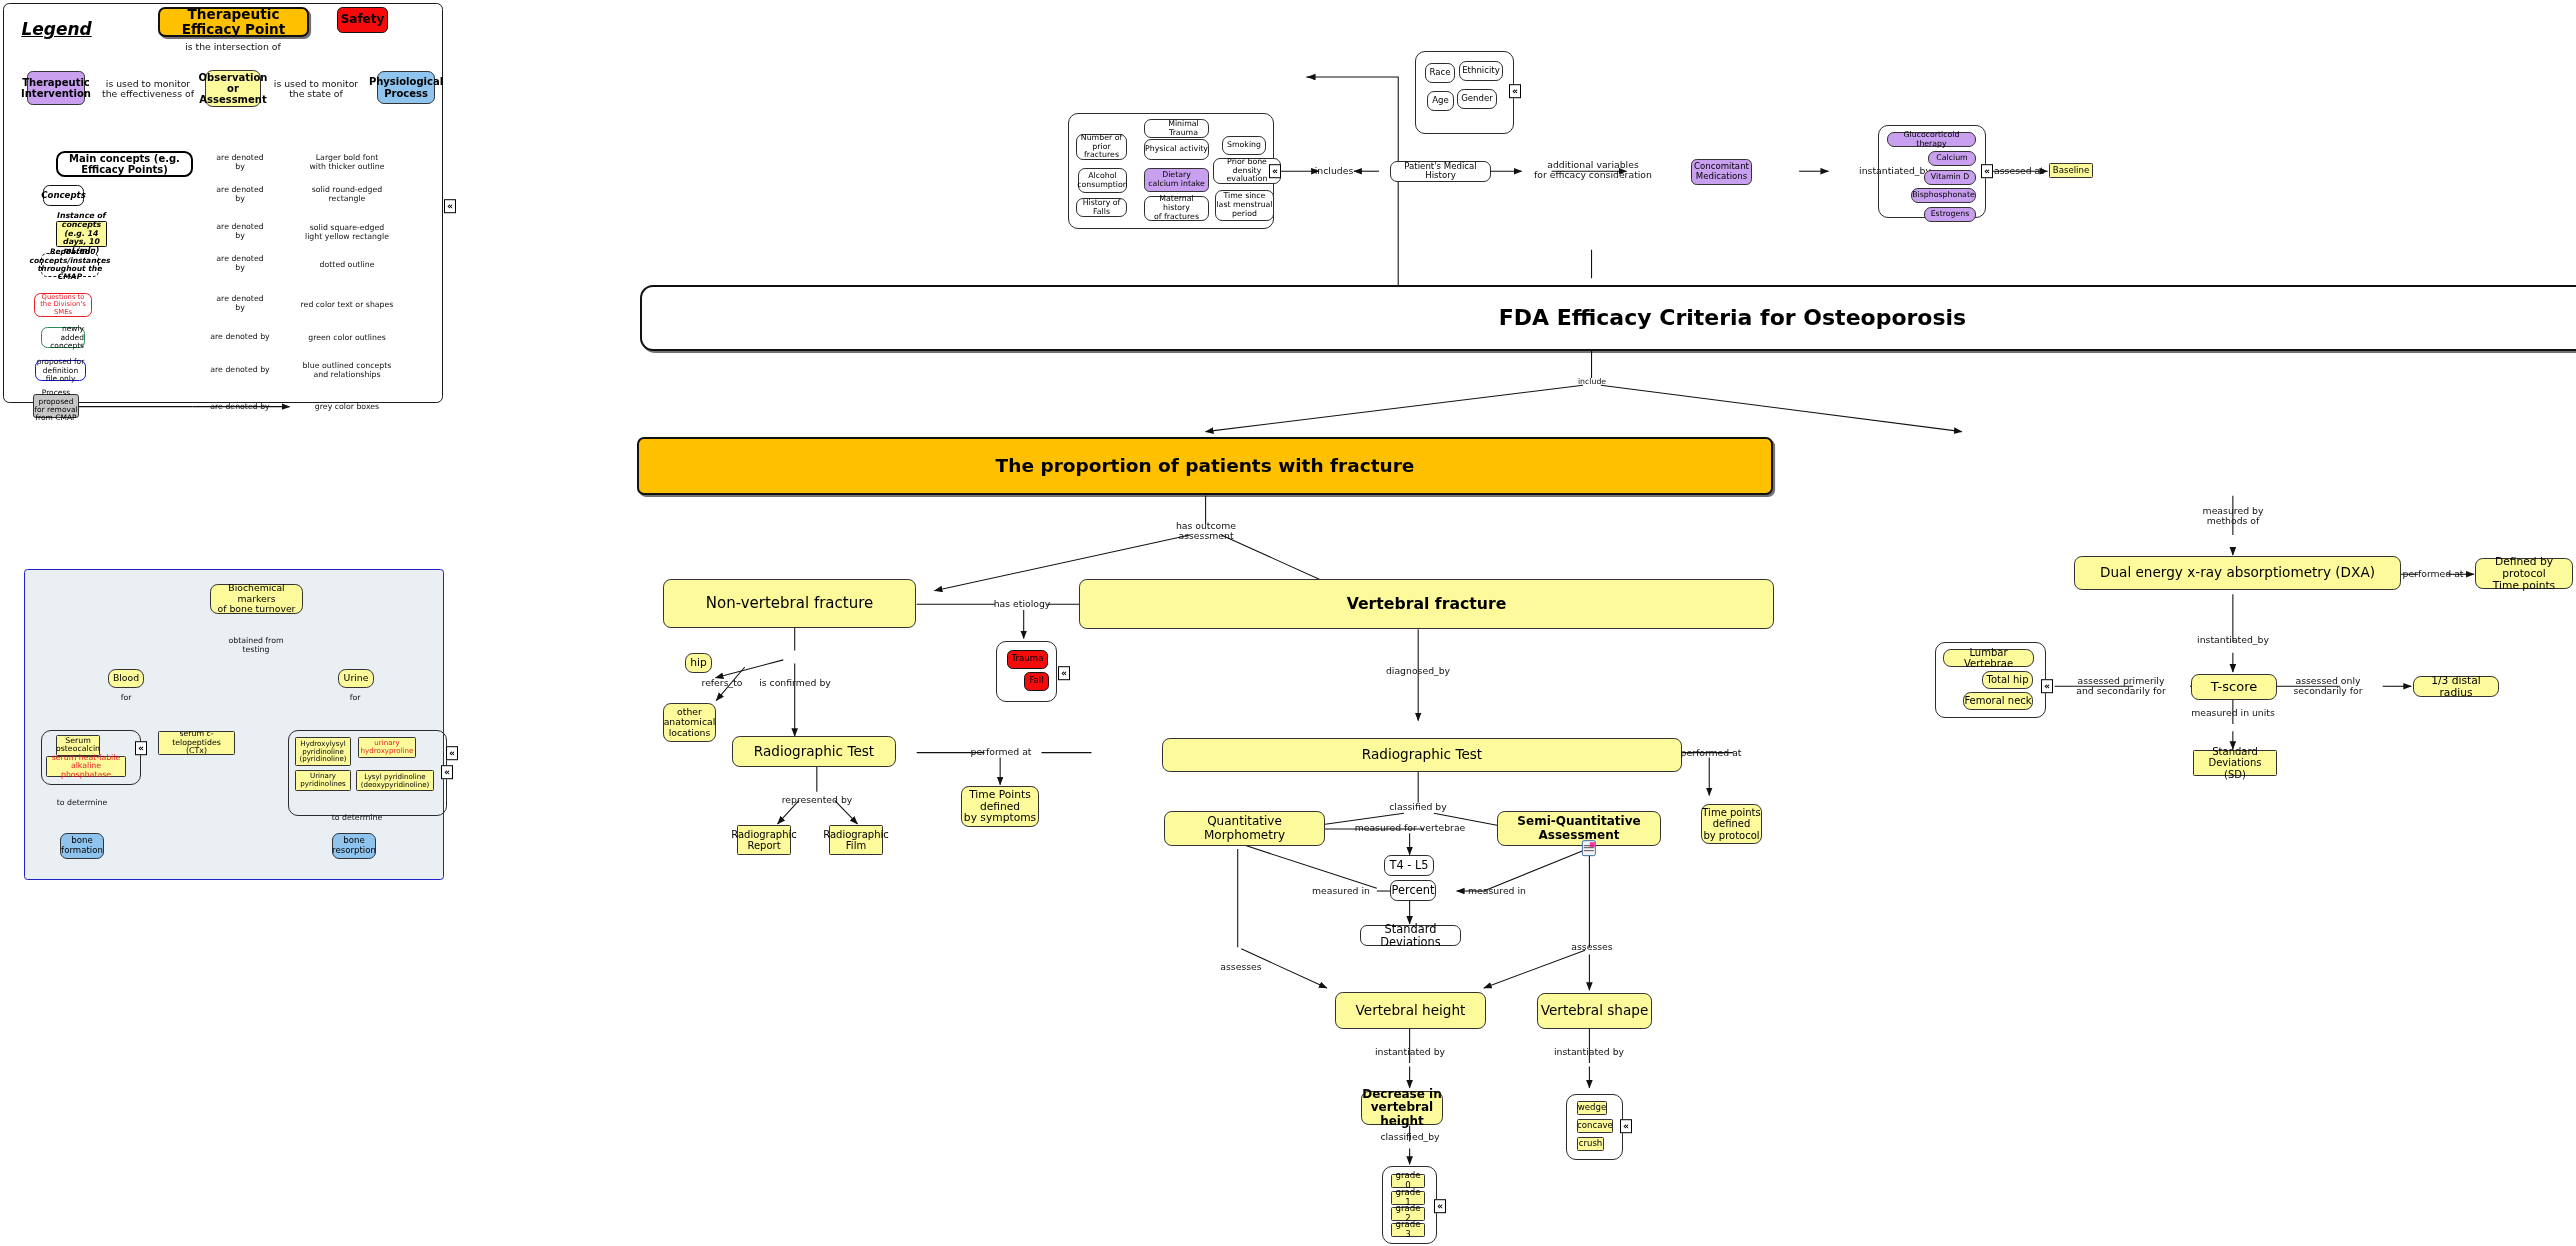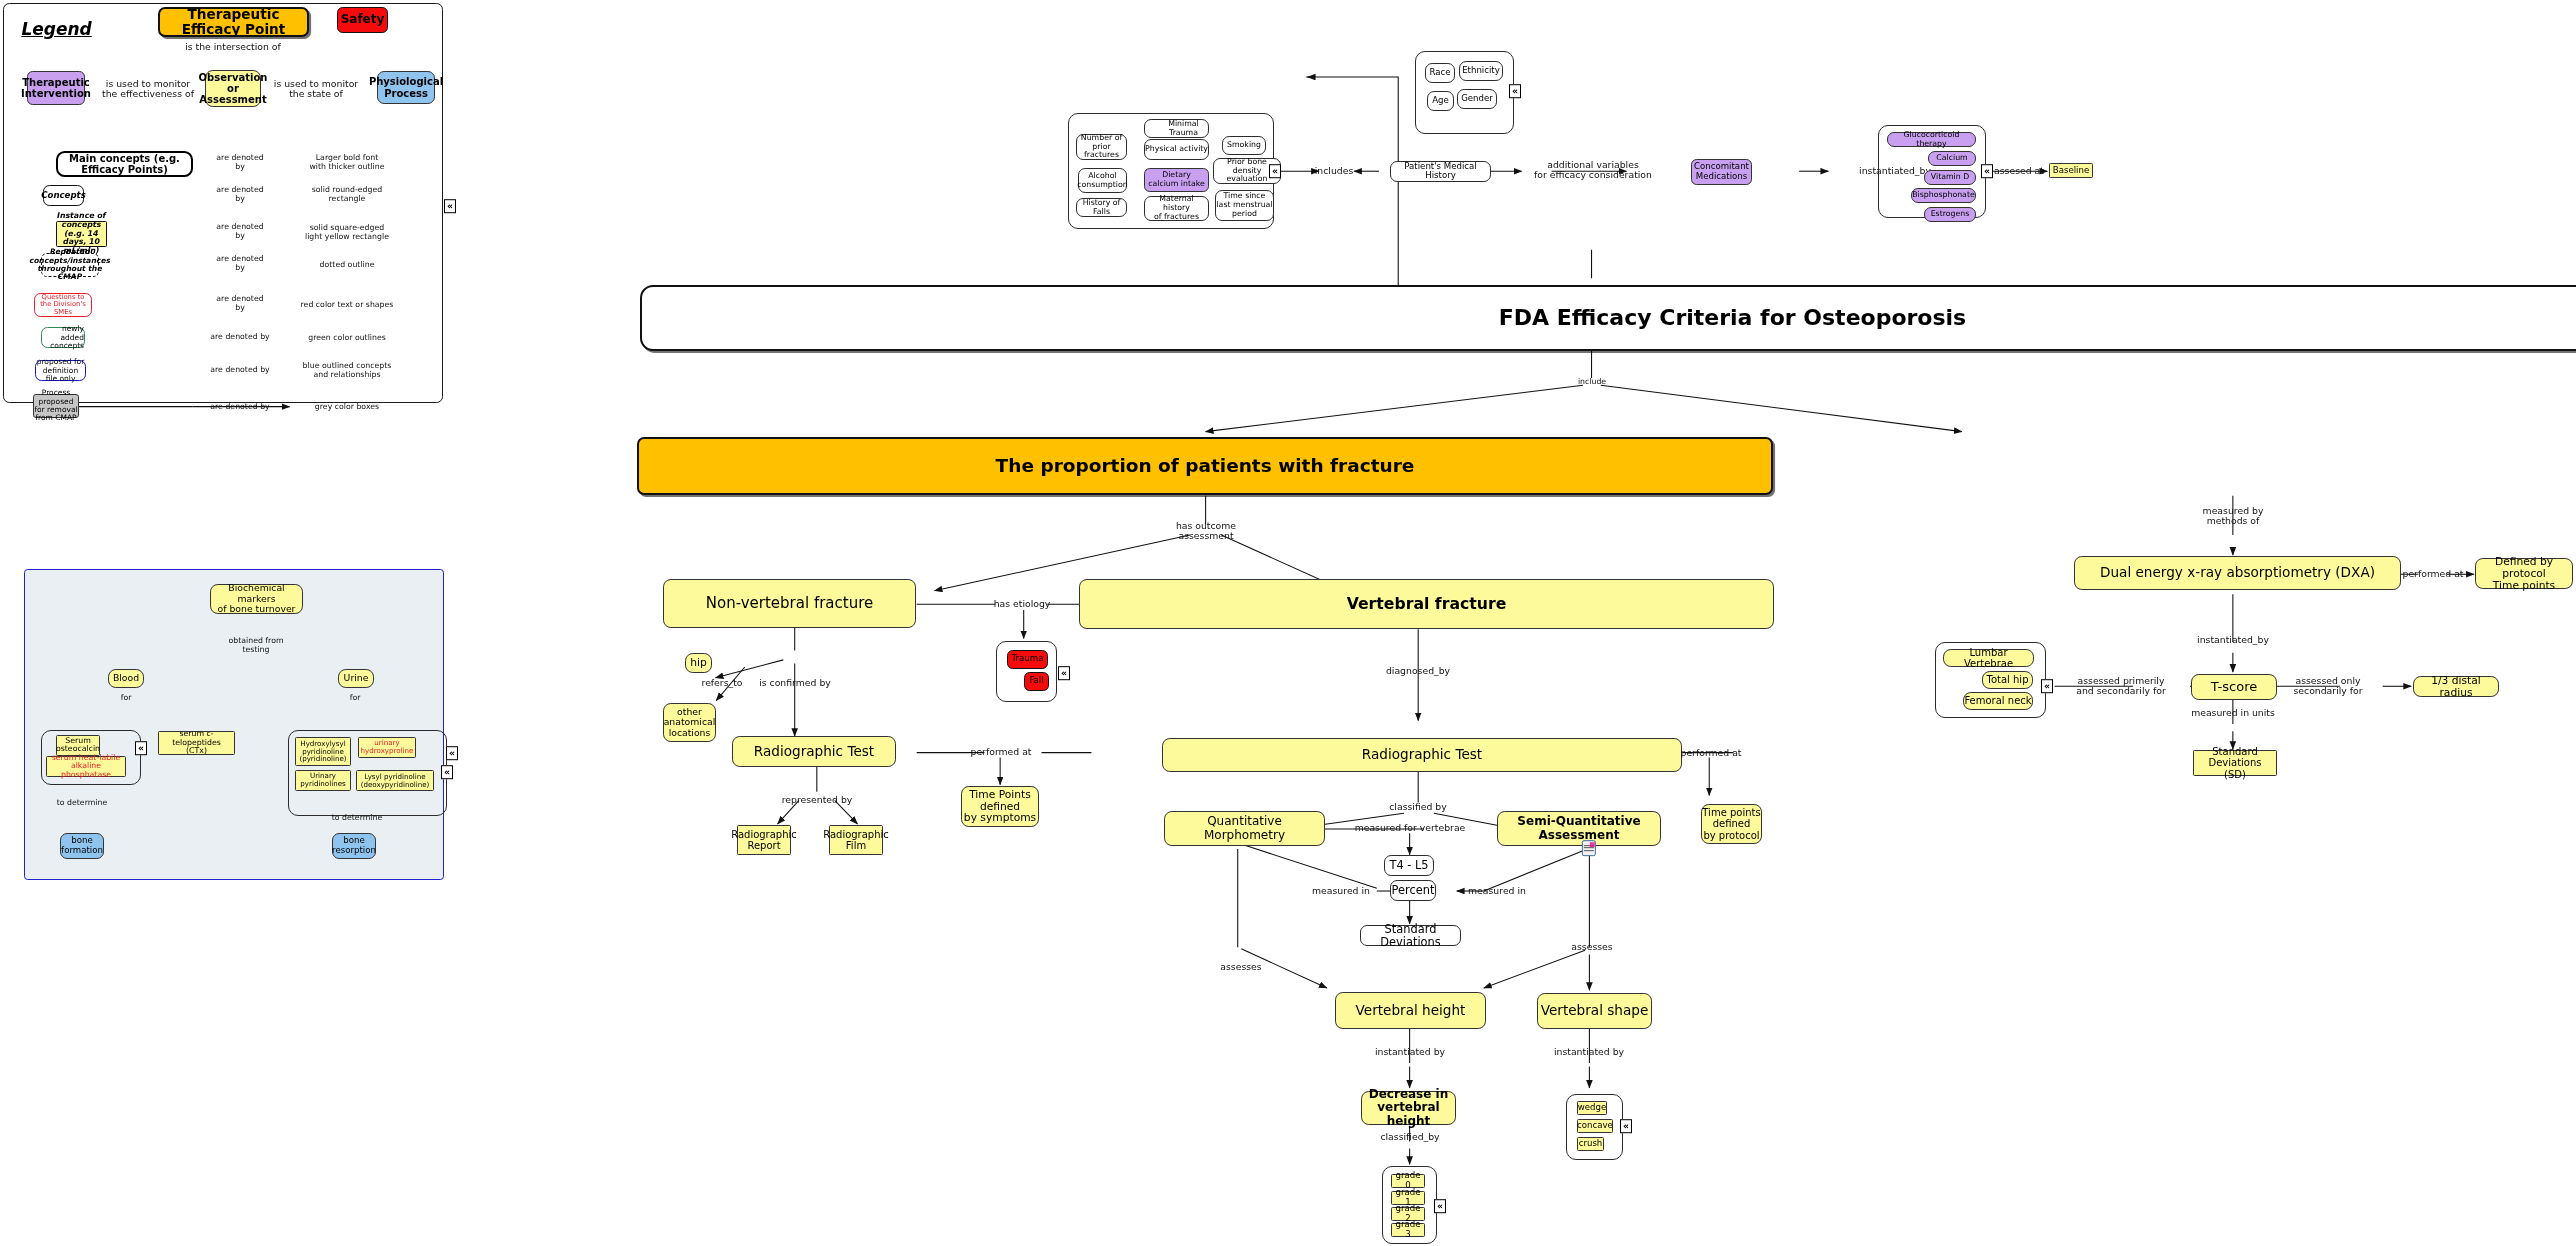--- a/index.html
+++ b/index.html
@@ -610,21 +610,21 @@
   <div class="node nd-yellow" style="left:1335px;top:992px;width:151px;height:37px;font-size:13.6px;">
     <span>Vertebral height</span>
     </div>
   <div class="node nd-yellow" style="left:1537px;top:993px;width:115px;height:36px;font-size:13.6px;">
     <span>Vertebral shape</span>
     </div>
 
   <div class="elabel sm" style="left:1410px;top:1052px;">instantiated by</div>
   <div class="elabel sm" style="left:1589px;top:1052px;">instantiated by</div>
 
-  <div class="node nd-yellow" style="left:1361px;top:1091px;width:95px;height:34px;font-size:12px;font-weight:bold;white-space:pre-line;">
+  <div class="node nd-yellow" style="left:1361px;top:1091px;width:82px;height:34px;font-size:12px;font-weight:bold;white-space:pre-line;">
     <span>Decrease in
 vertebral height</span></div>
 
   <div class="node nd-group" style="left:1566px;top:1094px;width:57px;height:66px;"></div>
   <div class="node nd-yellow-sq" style="left:1577px;top:1101px;width:30px;height:13.6px;font-size:8.6px;">
     <span>wedge</span>
     </div>
   <div class="node nd-yellow-sq" style="left:1577px;top:1119px;width:36px;height:13.6px;font-size:8.6px;">
     <span>concave</span>
     </div>

